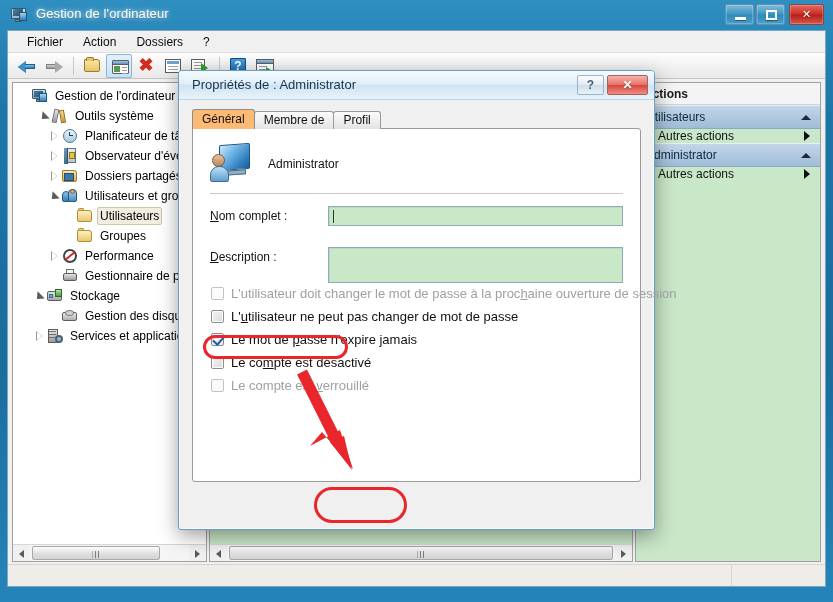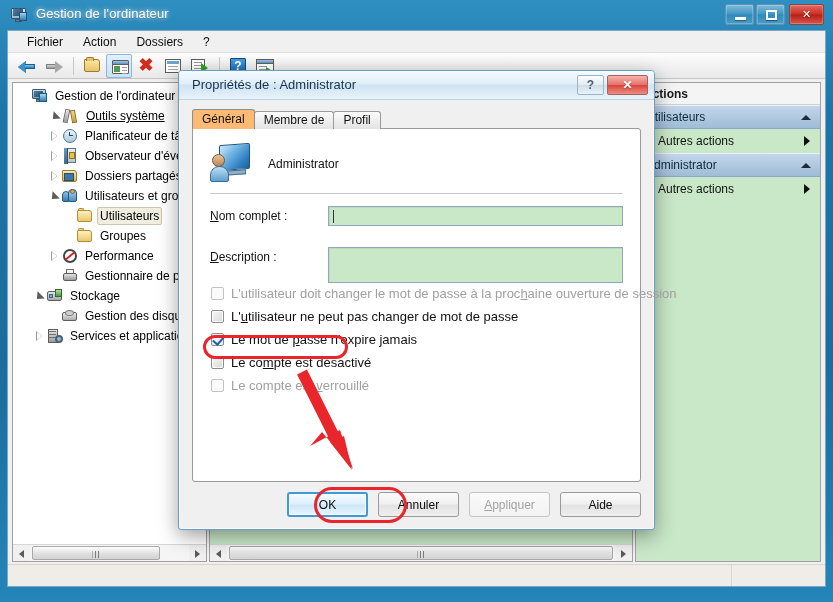--- a/index.html
+++ b/index.html
@@ -176,21 +176,21 @@
     height:22px; background:#f4f4f4; border-bottom:1px solid #d2d2d2;
     font-size:12px; font-weight:bold; color:#1a1a1a; display:flex; align-items:center; padding-left:8px;
   }
   .act-group-head {
     height:24px; display:flex; align-items:center; justify-content:space-between;
     padding:0 9px 0 10px; font-size:12px; color:#0a2a3a;
     background:linear-gradient(180deg,#c3d6ea,#9fbcd8);
     border-top:1px solid #e7eff7; border-bottom:1px solid #8aa8c6;
   }
   .act-body { background:#c9e8c8; }
-  .act-item { height:24px; display:flex; align-items:center; justify-content:space-between;
+  .act-item { height:14px; display:flex; align-items:center; justify-content:space-between;
     padding:0 10px 0 22px; font-size:12px; color:#111; }
   .caret-up { width:0;height:0;border-left:5px solid transparent;border-right:5px solid transparent;border-bottom:5px solid #1b2a36;}
   .caret-right { width:0;height:0;border-top:5px solid transparent;border-bottom:5px solid transparent;border-left:6px solid #111;}
 
   
   .hscroll { position:absolute; left:0; right:0; bottom:0; height:17px;
     background:#f0f0f0; border-top:1px solid #d6d6d6; display:flex; align-items:center;}
   .sb-arrow { width:17px; height:16px; position:relative; flex:0 0 auto;}
   .sb-arrow .t { position:absolute; top:5px; width:0;height:0;border-top:4px solid transparent;border-bottom:4px solid transparent;}
   .sb-left .t { left:6px; border-right:5px solid #5a5a5a; }
@@ -398,21 +398,21 @@
             <div class="tnode" style="padding-left: 6px;">
               <span class="twist "></span>
               <span class="ticon ti-computer">
                 <i class="b"></i>
                 <i class="s"></i>
                 <i class="f"></i>
                 <i class="p"></i>
               </span>
               <span class="tlabel">Gestion de l'ordinateur (loc</span>
             </div>
-            <div class="tnode" style="padding-left: 37px; text-decoration: underline;">
+            <div class="tnode" style="padding-left: 26px;">
               <span class="twist open"></span>
               <span class="ticon ti-tools">
                 <i class="w"></i>
                 <i class="d"></i>
               </span>
               <span class="tlabel">Outils système</span>
             </div>
             <div class="tnode" style="padding-left: 36px;">
               <span class="twist closed"></span>
               <span class="ticon ti-clock">
@@ -628,26 +628,20 @@
           <span class="cbox checked"></span>
           <span class="cbl">Le mot de <u>p</u>asse n'expire jamais</span>
         </div>
 
         <div class="cbrow" style="top:247px;">
           <span class="cbox disabled"></span>
           <span class="cbl dim">Le compte est <u>v</u>errouillé</span>
         </div>
       </div>
 
-      <div id="dlg-buttons">
-        <div class="dbtn default">OK</div>
-        <div class="dbtn">Annuler</div>
-        <div class="dbtn disabled"><u>A</u>ppliquer</div>
-        <div class="dbtn">Aide</div>
-      </div>
     </div>
   </div>
 
   <div id="annot">
     <div class="ellipse" id="ell-checkbox"></div>
     <div class="ellipse" id="ell-ok"></div>
     <svg width="833" height="602" style="position:absolute;left:0;top:0;">
       <g>
         <path d="M302,372 L336,440" stroke="#e8262b" stroke-width="11" fill="none" stroke-linecap="butt"></path>
         <polygon points="322,432 353,469 340,430 310,446" fill="#e8262b"></polygon>

